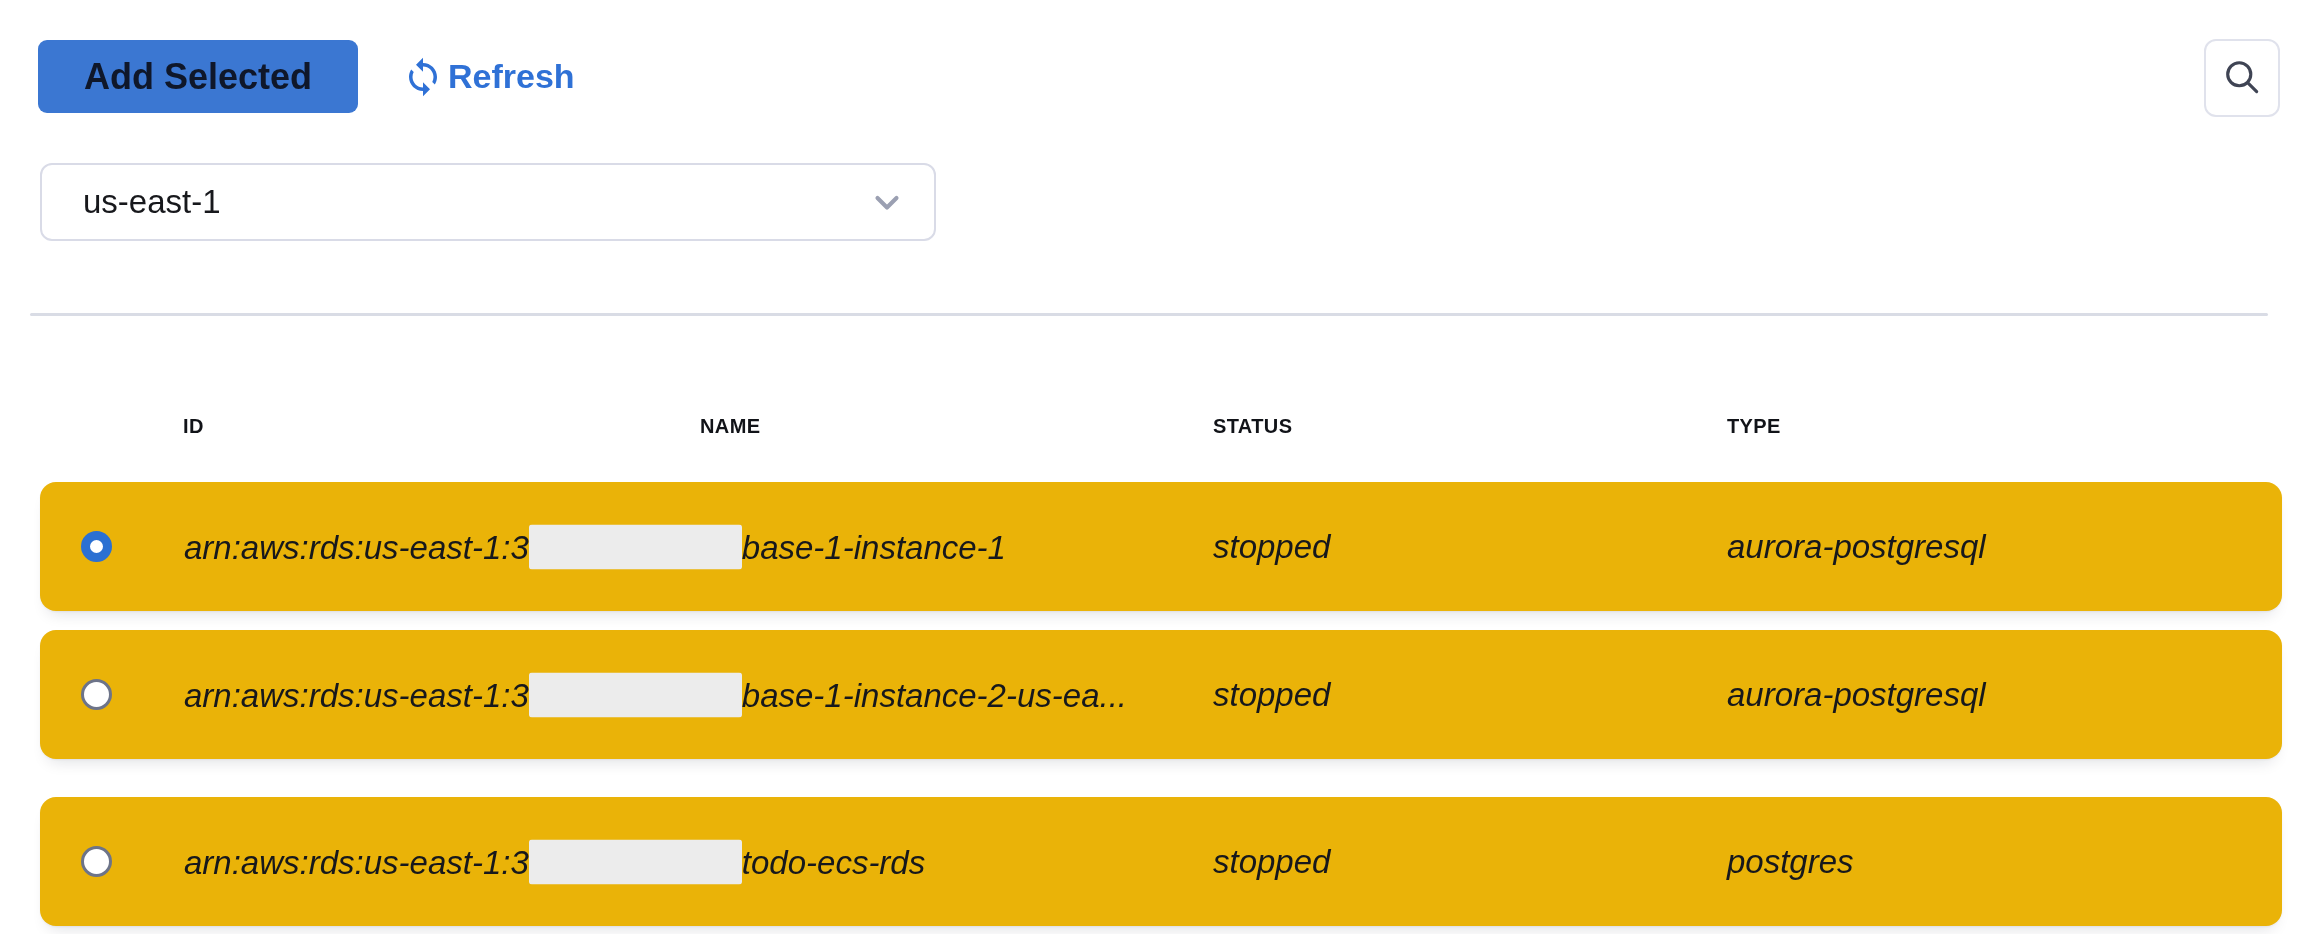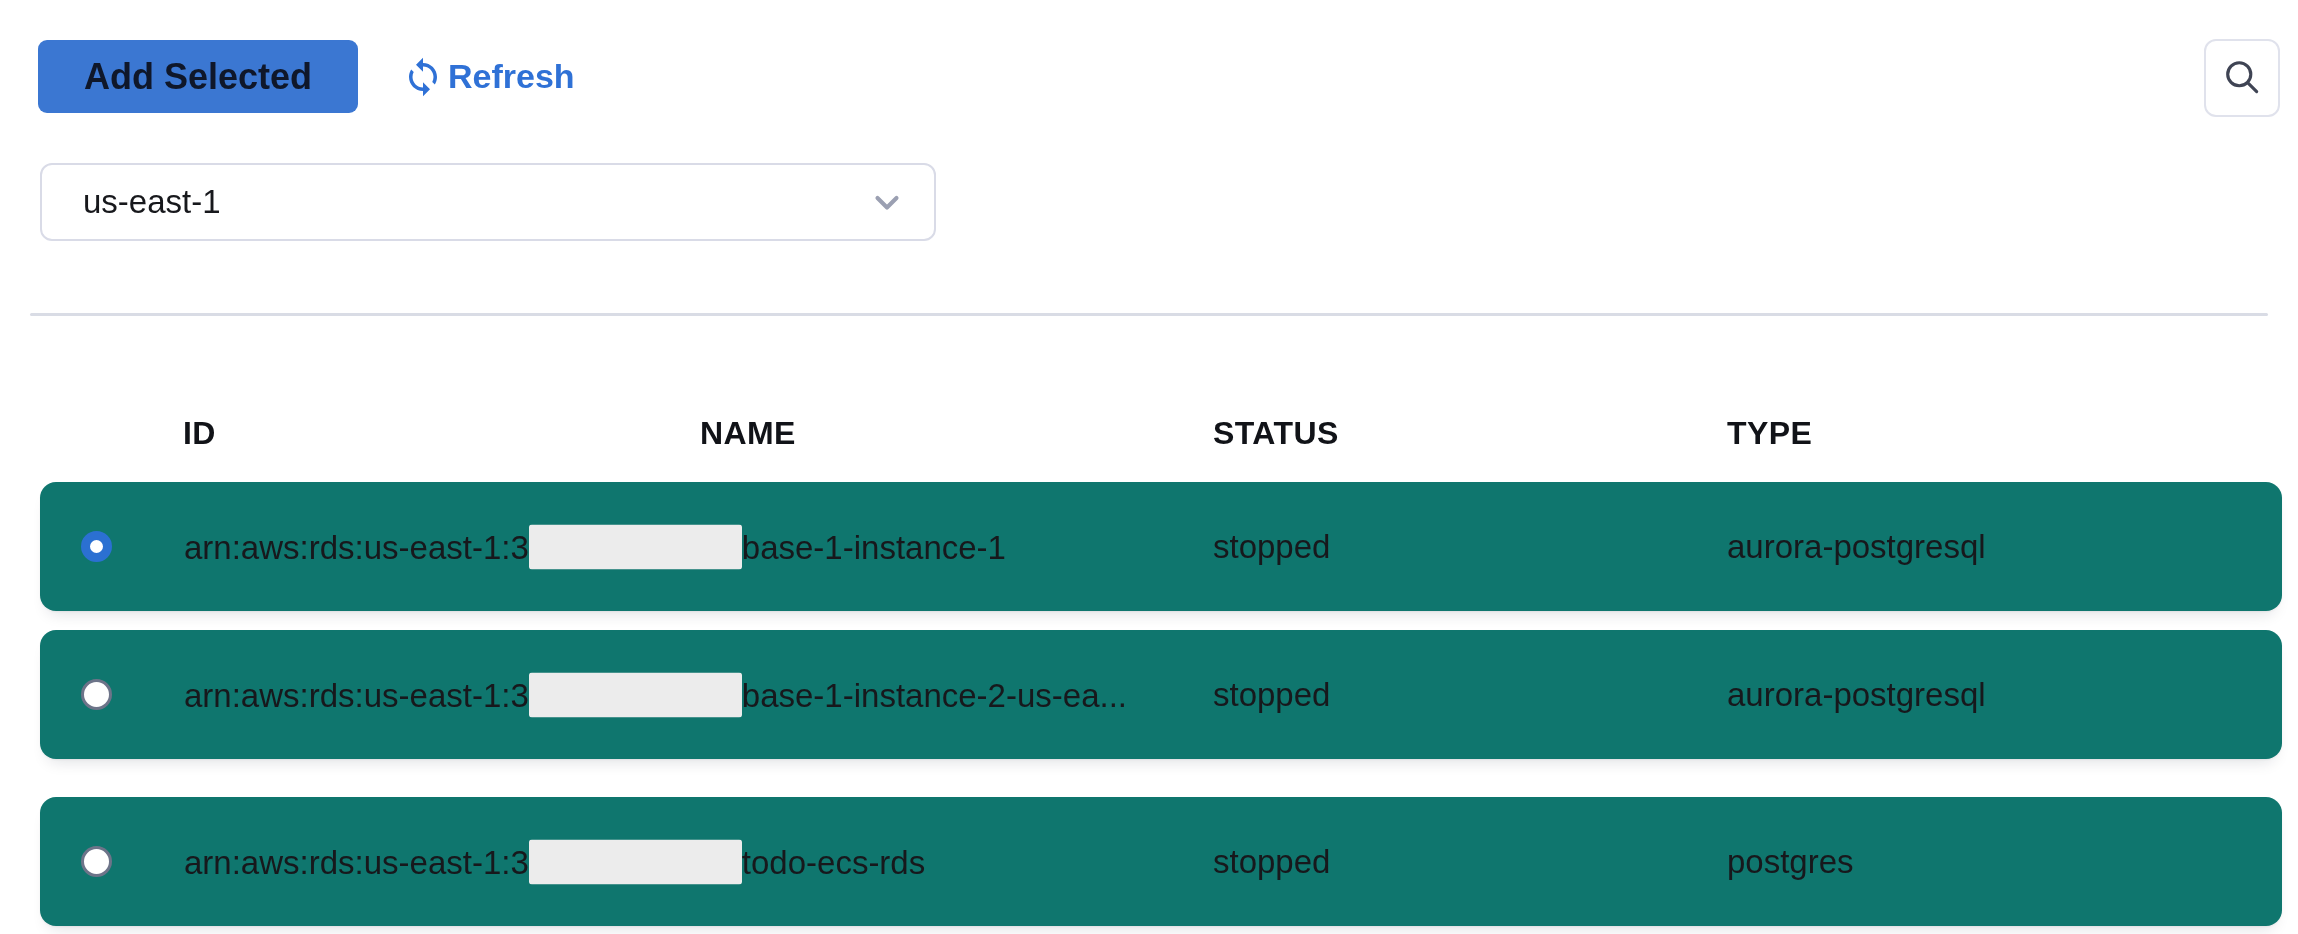--- a/index.html
+++ b/index.html
@@ -56,34 +56,35 @@
   .divider {
     position: absolute; left: 30px; top: 313px;
     width: 2238px; height: 3px;
     background: #d9dce5; border-radius: 2px;
   }
 
   
   .thead { position: absolute; left: 0; top: 415px; width: 100%; height: 30px; }
   .thead span {
     position: absolute; top: 0;
-    font-size: 32px; font-weight: 700; color: #111318;
+    font-size: 20px; font-weight: 700; color: #111318;
     letter-spacing: 0.4px;
   }
   .th-id     { left: 183px; }
   .th-name   { left: 700px; }
   .th-status { left: 1213px; text-align: center; }
   .th-type   { left: 1727px; }
 
   
   .card {
     position: absolute; left: 40px; width: 2242px; height: 129px;
-    background: #0f766e; border-radius: 16px;
+    background: #eab308; border-radius: 16px;
     box-shadow: 0 1px 2px rgba(17,24,39,0.05), 0 10px 16px -8px rgba(17,24,39,0.14);
     cursor: pointer;
+    font-style: italic;
   }
   .card.r0 { top: 482px; }
   .card.r1 { top: 630px; }
   .card.r2 { top: 797px; }
 
   .radio {
     position: absolute; left: 41px; top: 50%;
     width: 31px; height: 31px; margin-top: -16px;
     border-radius: 50%;
     border: 3px solid #6d7489;

